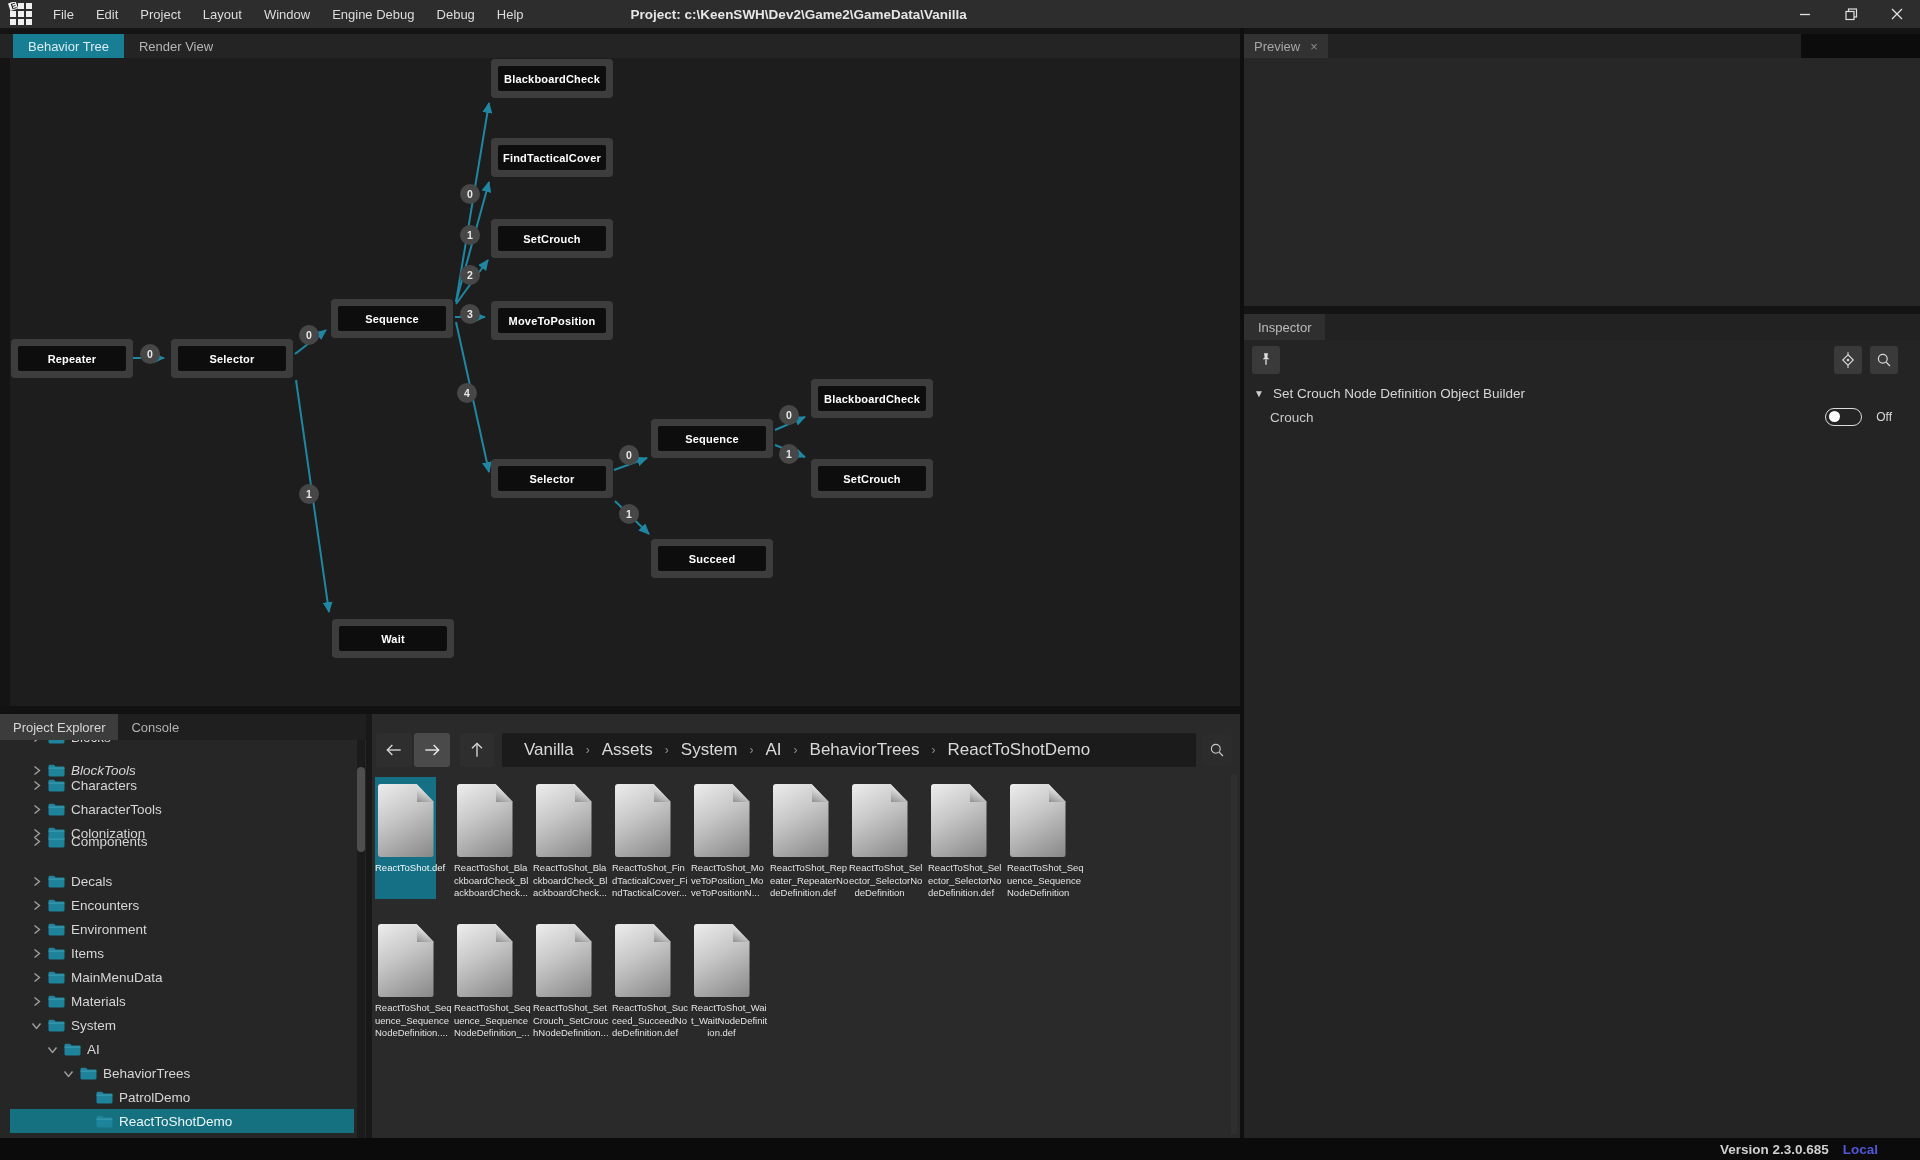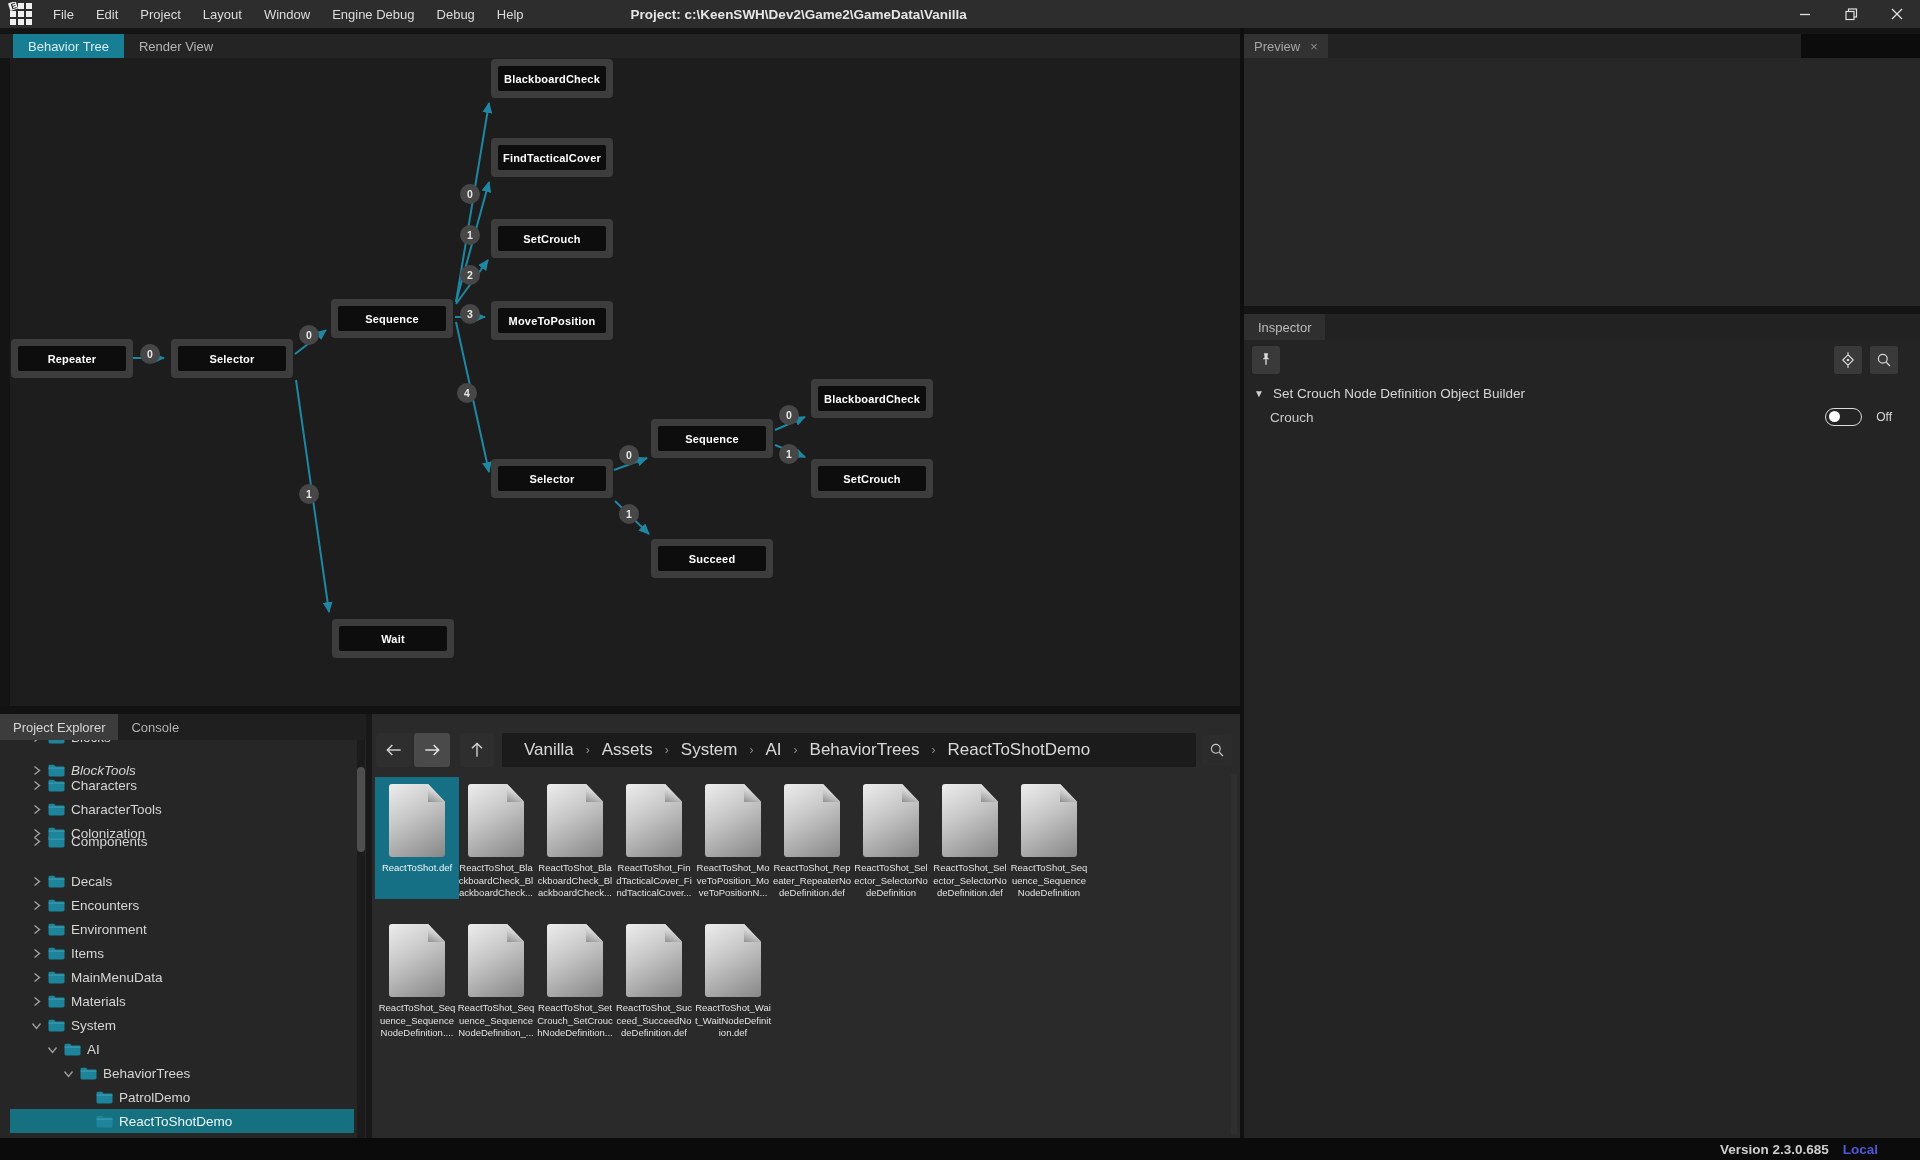--- a/index.html
+++ b/index.html
@@ -87,21 +87,21 @@
              display:flex; align-items:center; justify-content:center; }
   .nav-btn.hl { background:#4a4a4a; }
   #breadcrumb { position:absolute; left:130px; top:19px; right:44px; height:34px;
                 background:#1b1b1b; border-radius:2px; display:flex; align-items:center;
                 padding-left:14px; }
   .crumb { font-size:17px; color:#d9d9d9; padding:0 8px; }
   .crumb-sep { font-size:12px; color:#8f8f8f; padding:0 4px; }
   #files-search { position:absolute; right:8px; top:21px; width:30px; height:30px;
                   background:#2c2c2c; border-radius:3px; display:flex; align-items:center; justify-content:center; }
   #files-scroll { position:absolute; right:3px; top:60px; width:6px; bottom:4px; background:#2f2f2f; }
-  .tile { position:absolute; width:84px; height:122px; text-align:center; padding-top:7px; }
+  .tile { position:absolute; width:61px; height:122px; text-align:center; padding-top:7px; }
   .tile.selected { background:#156f85; }
   .doc { position:relative; width:56px; height:73px; margin:0 auto;
          background:linear-gradient(150deg,#ededed 0%,#c7c7c7 42%,#878787 100%);
          border-radius:3px;
          clip-path:polygon(0 0, 70% 0, 100% 24%, 100% 100%, 0 100%); }
   .doc .fold { position:absolute; right:0; top:0; width:17px; height:18px;
                background:linear-gradient(205deg,#fbfbfb 10%,#cfcfcf 55%,#909090 100%);
                clip-path:polygon(0 0, 100% 100%, 0 100%); }
   .tile-label { margin-top:5px; font-size:9.5px; line-height:12.5px; color:#e3e3e3; }
   .tile.selected .tile-label { color:#f0f8fa; }

